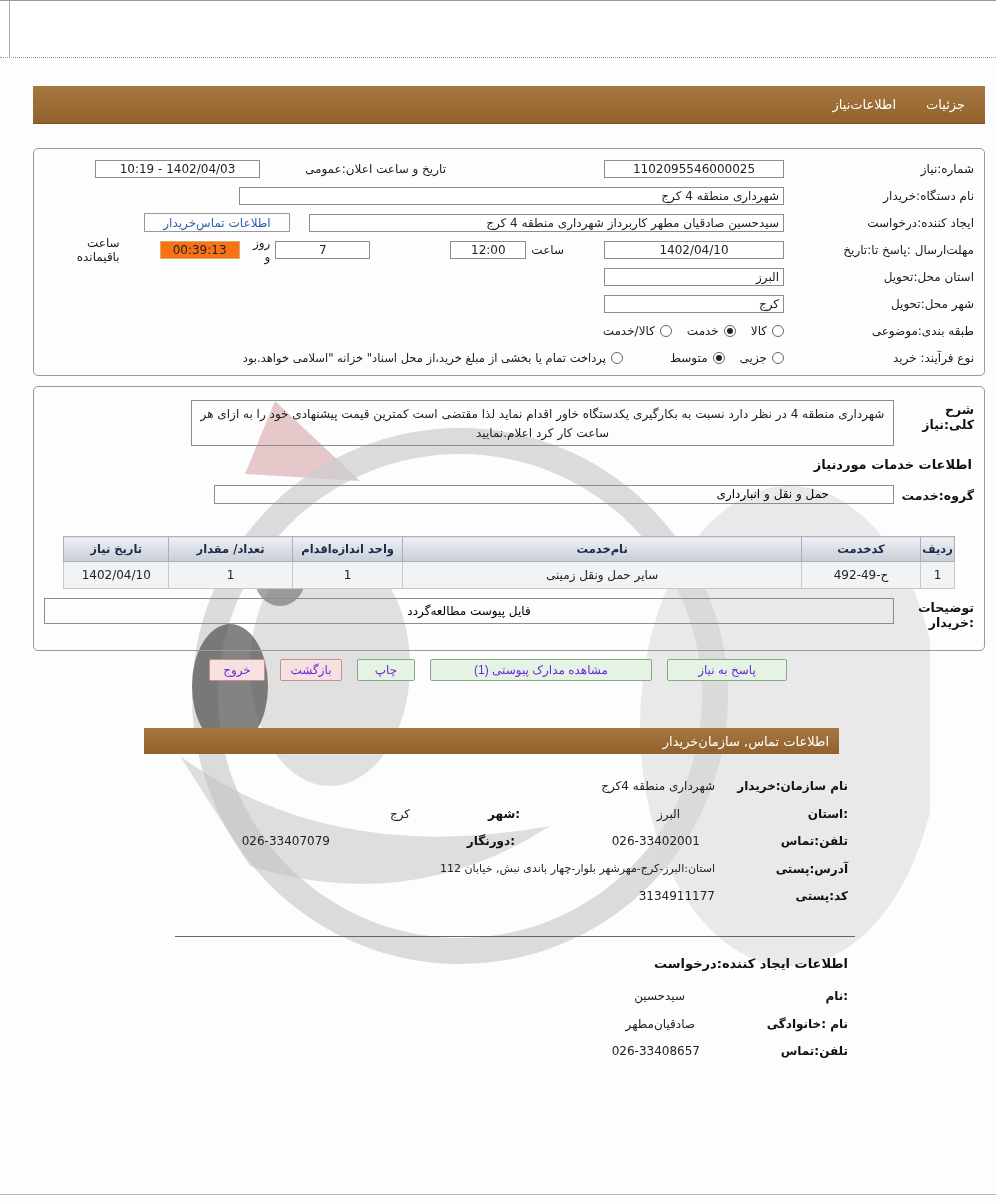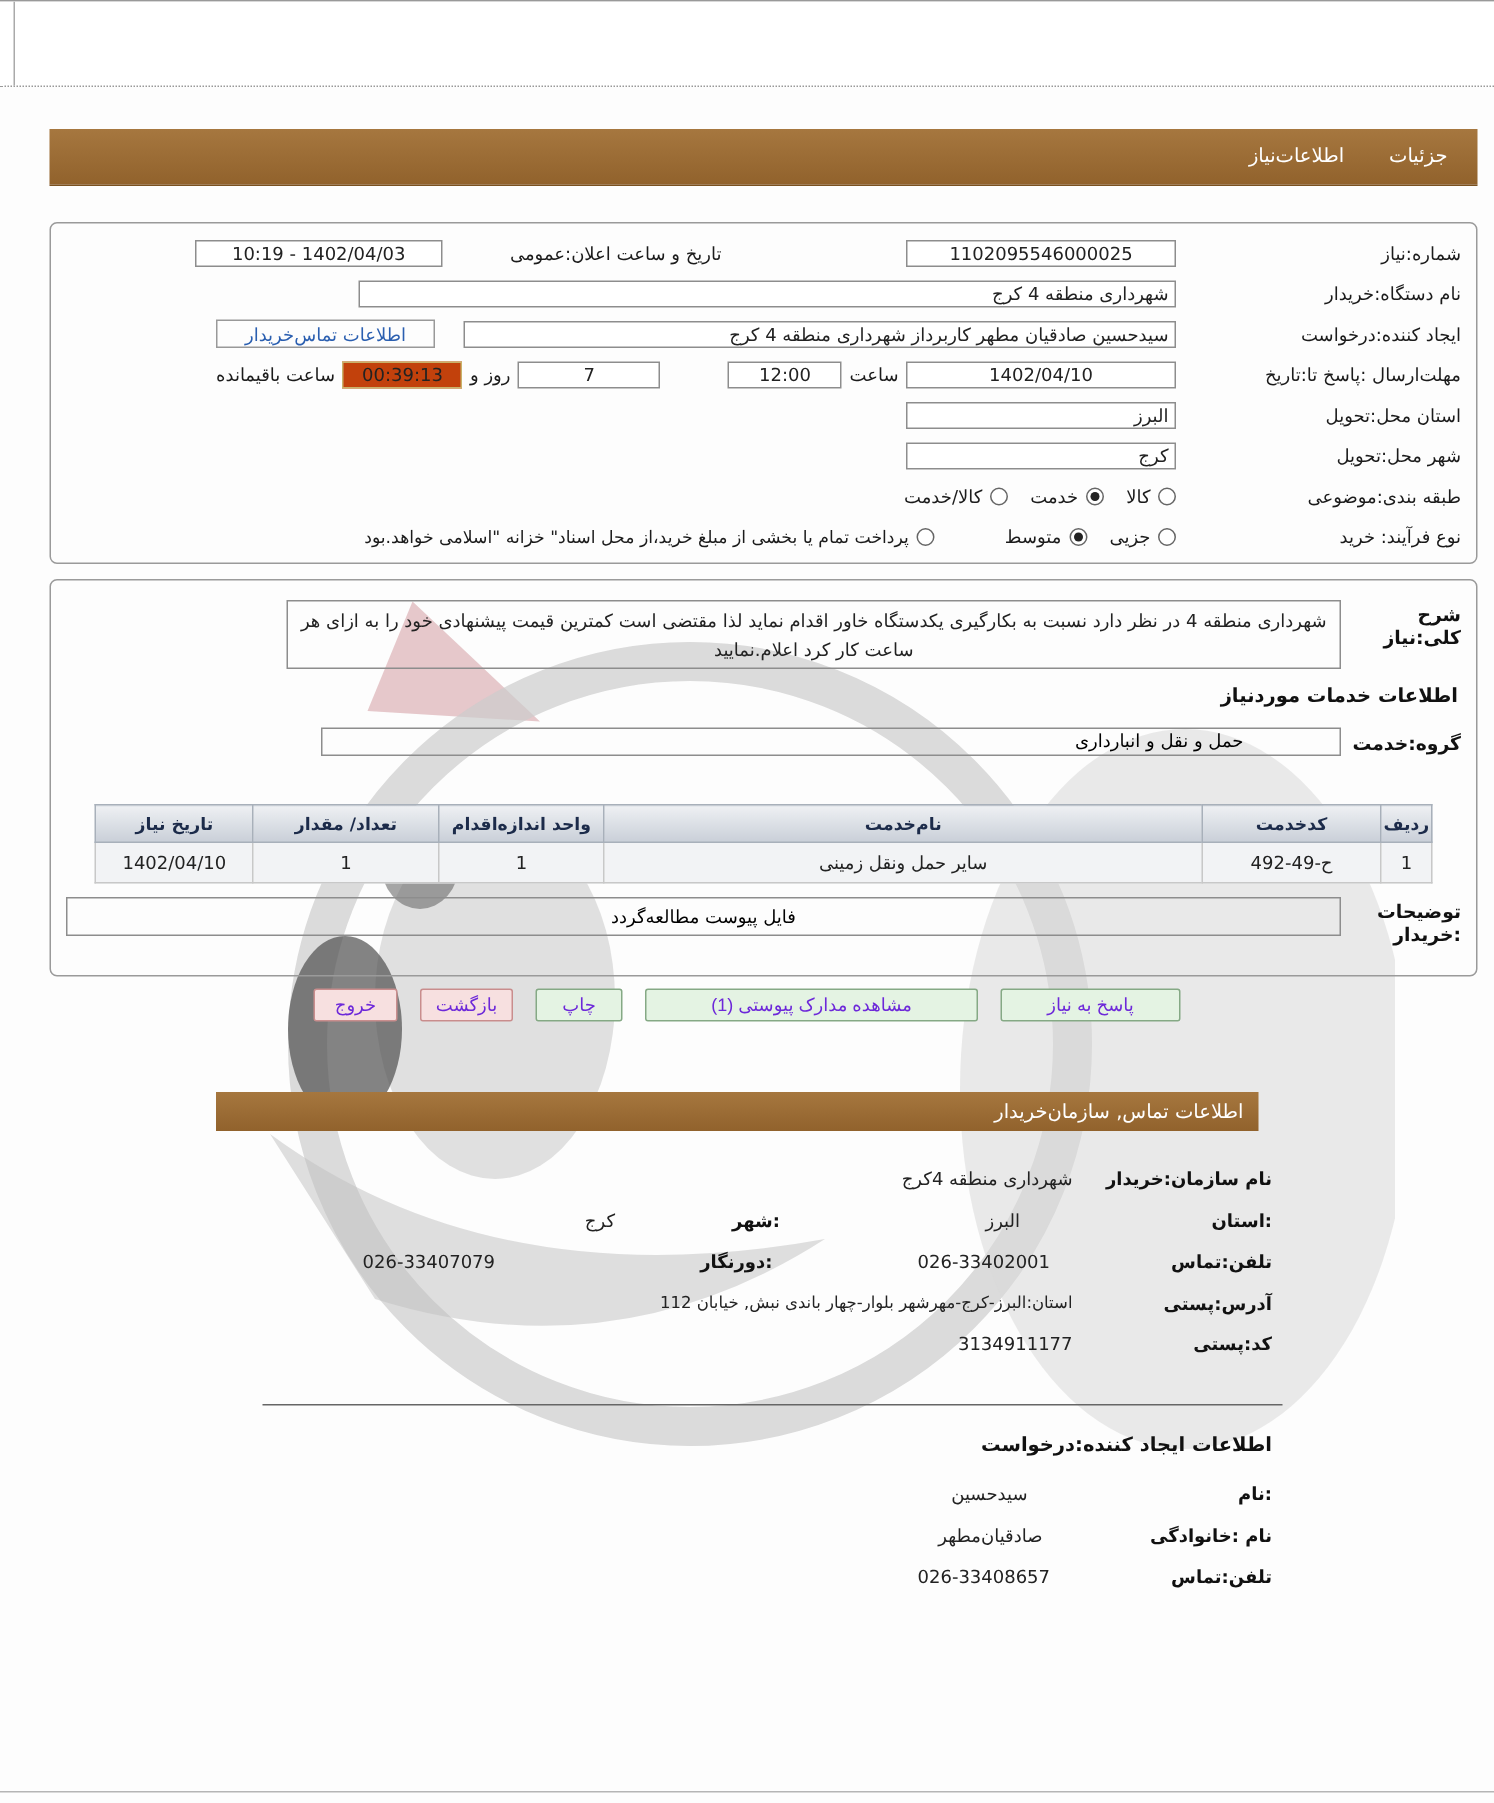--- a/index.html
+++ b/index.html
@@ -16,21 +16,21 @@
   .tab { cursor:pointer; }
   .box { position:absolute; left:33px; width:952px; border:1px solid #9a9a9a; border-radius:5px; background:transparent; z-index:2; }
   .box1 { top:147px; height:228px; padding-top:6px; }
   .box2 { top:385px; height:265px; padding-top:13px; }
   .frow { display:flex; align-items:center; height:27px; padding:0 10px; gap:5px; font-size:12px; color:#1b1b1b; }
   .lbl { font-size:12px; color:#1b1b1b; }
   .w185 { width:185px; flex:none; }
   .inp { border:1px solid #8d8d8d; background:#fff; height:18px; font-size:12px; color:#222;
          display:flex; align-items:center; padding:0 4px; flex:none; overflow:hidden; white-space:nowrap; }
   .center { justify-content:center; }
-  .timer { background:#c2410c; border:1px solid #c9b26a; }
+  .timer { background:#f97316; border:1px solid #c9b26a; }
   .linkbox { border:1px solid #999; color:#2b5fb0; width:146px; height:19px; display:flex; align-items:center;
              justify-content:center; font-size:12px; margin-right:14px; cursor:pointer; flex:none; background:transparent; }
   .radio { width:12px; height:12px; border:1px solid #666; border-radius:50%; background:#fff; position:relative; flex:none; cursor:pointer; }
   .radio.checked::after { content:''; position:absolute; inset:2px; border-radius:50%; background:#222; }
   .chk { width:12px; height:12px; border:1px solid #666; border-radius:50%; background:#fff; flex:none; cursor:pointer; }
   .b2row { display:flex; align-items:flex-start; margin:0 10px; }
   .b2lbl { width:80px; flex:none; font-weight:bold; font-size:12.5px; color:#111; padding-top:2px; }
   .descbox { width:703px; height:46px; border:1px solid #8d8d8d; font-size:12px; color:#222; text-align:center;
              padding:4px 8px; line-height:1.6; background:transparent; }
   .heading { font-weight:bold; font-size:13px; margin:11px 12px 0; color:#111; }
@@ -49,21 +49,21 @@
          justify-content:center; cursor:pointer; flex:none; }
   .btn.green { background:#e4f3e3; border:1px solid #85a985;text-align:center; }
   .btn.pink  { background:#f7e0e0; border:1px solid #c98d8d; }
   .bar2 { position:absolute; left:144px; top:727px; width:695px; height:26px;
           background:linear-gradient(#a6773f,#91622c); color:#fff; font-weight:normal; font-size:13px;
           display:flex; align-items:center; padding:0 10px; z-index:2; }
   .clabel { position:absolute; right:148px; font-weight:bold; font-size:12px; color:#111; z-index:2; white-space:nowrap; }
   .cvalue { position:absolute; font-size:12px; color:#222; z-index:2; white-space:nowrap; }
   .divider { position:absolute; top:935px; left:175px; width:680px; border-top:1px solid #666; z-index:2; }
   .bottomline { position:absolute; top:1193px; left:0; width:996px; border-top:1px solid #b5b5b5; z-index:2; }
-  .ltr { direction:ltr; }
+  .ltr { direction:ltr;margin-left:35px; }
 </style>
 </head>
 <body>
 
 <div class="page">
 
   <svg class="watermark" width="900" height="620" viewBox="0 0 900 620">
     <polygon points="245,5 330,85 215,78" fill="#ddb6ba" opacity="0.75"></polygon>
     <circle cx="430" cy="300" r="255" fill="none" stroke="#cccccc" stroke-width="26" opacity="0.7"></circle>
     <ellipse cx="760" cy="330" rx="150" ry="240" fill="#d8d8d8" opacity="0.55"></ellipse>

